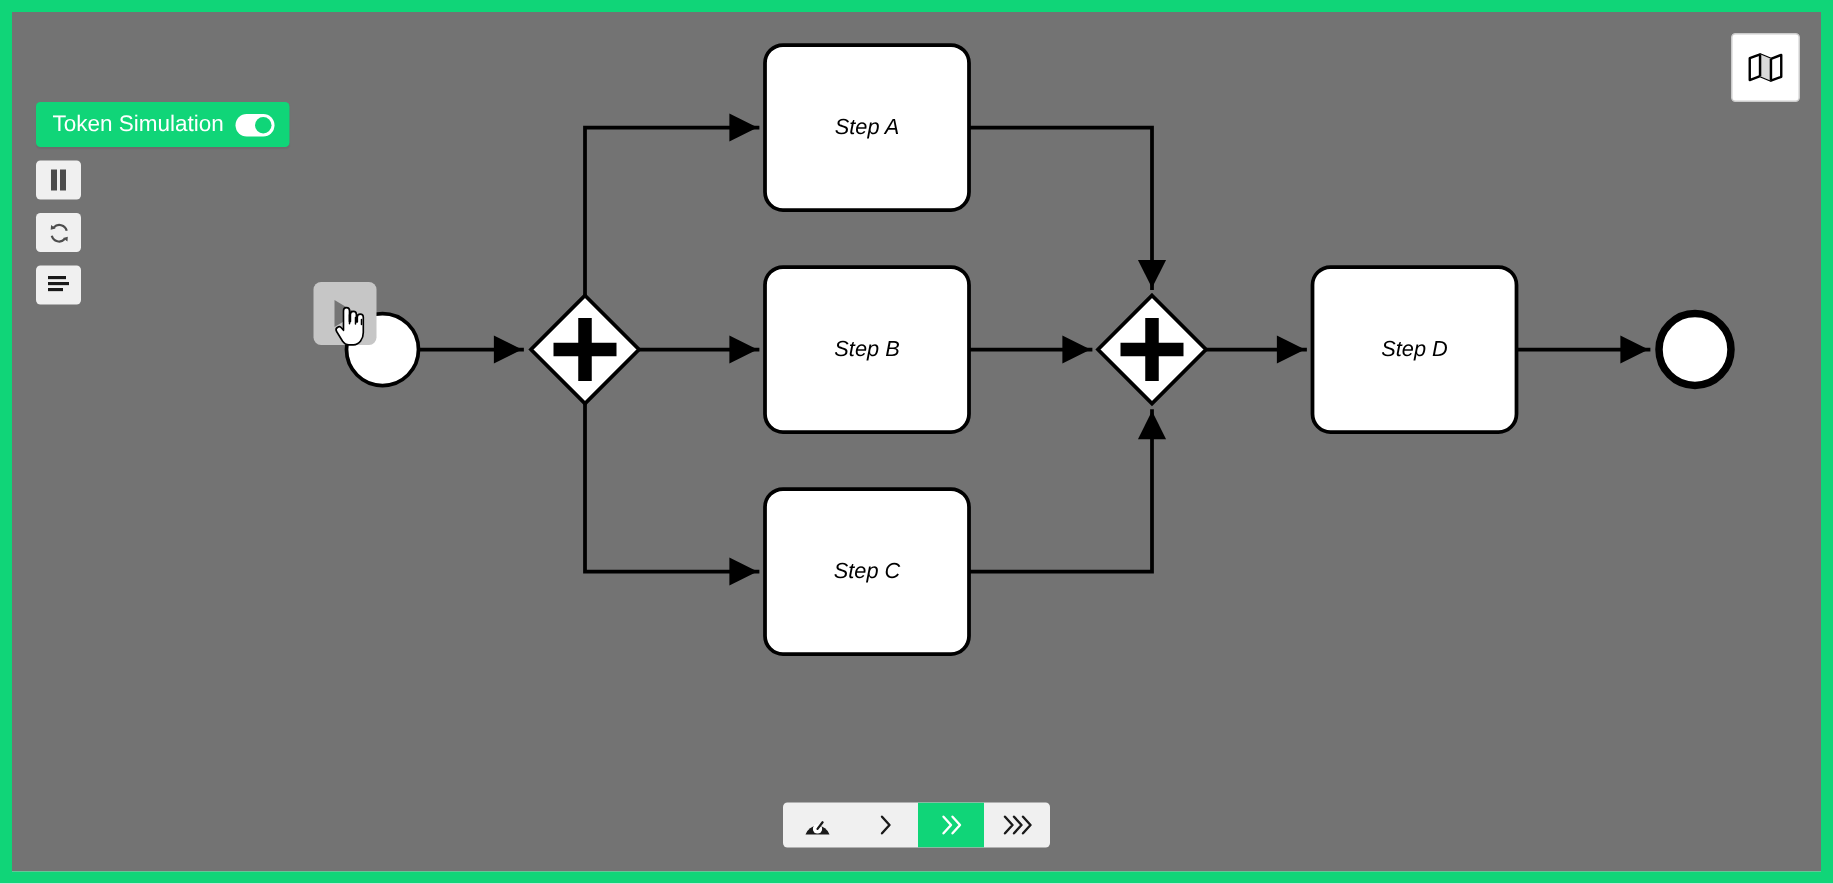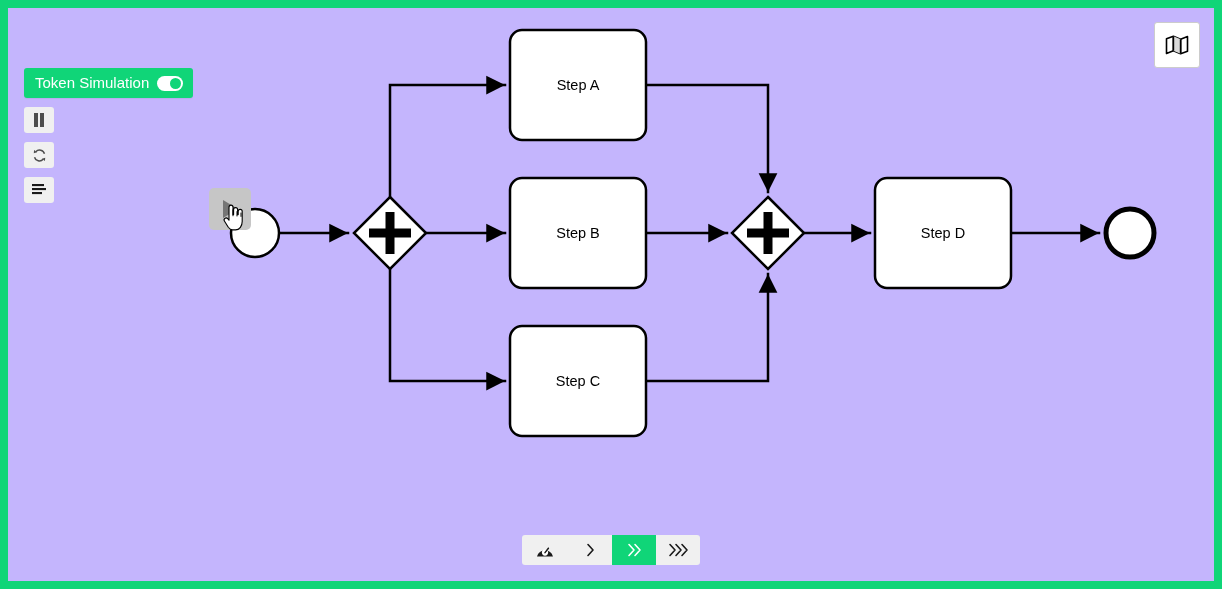--- a/index.html
+++ b/index.html
@@ -33,22 +33,23 @@
     z-index: 40;
   }
 
   
   #canvas {
     position: absolute;
     left: 8px; top: 8px;
     width: 1206px;
     height: 573px;
     overflow: hidden;
-    background: #c4b5fd;
+    background: #737373;
     z-index: 5;
+    font-style: italic;
   }
   #diagram-svg {
     position: absolute;
     left: 0; top: 0;
   }
 
   
   #ts-palette {
     position: absolute;
     left: 24px;

